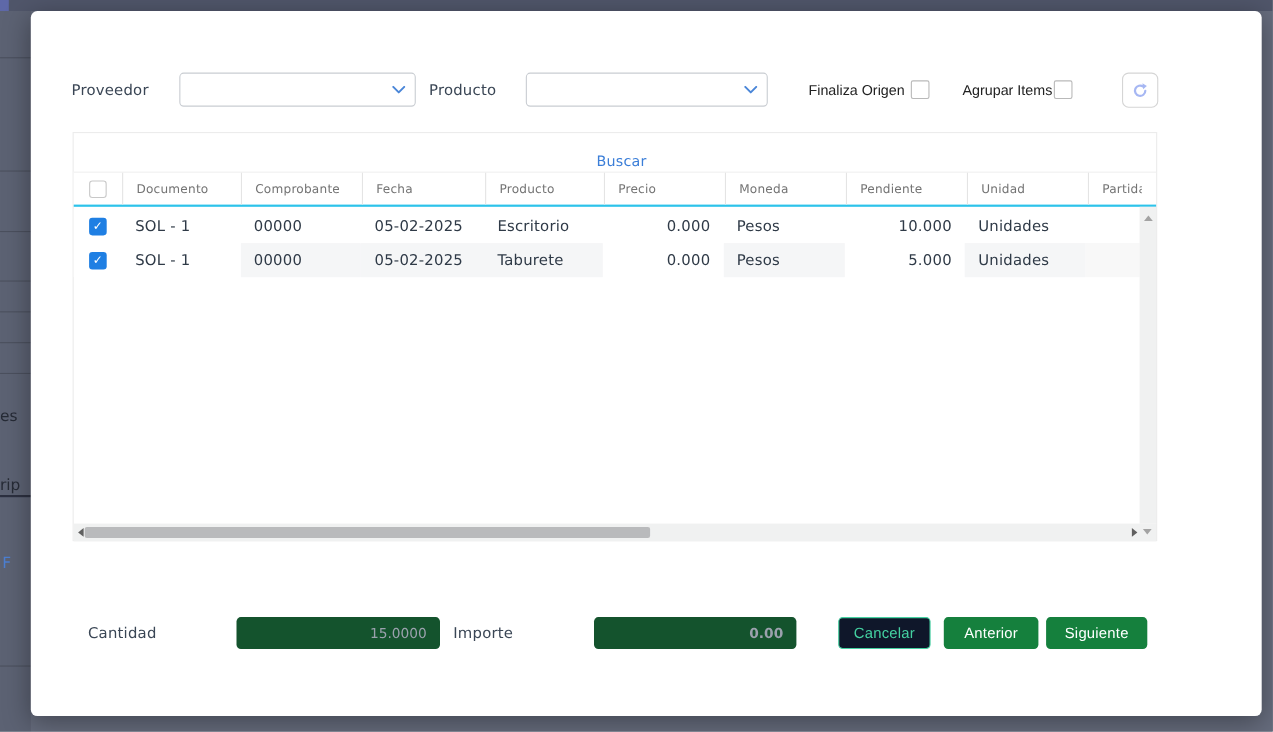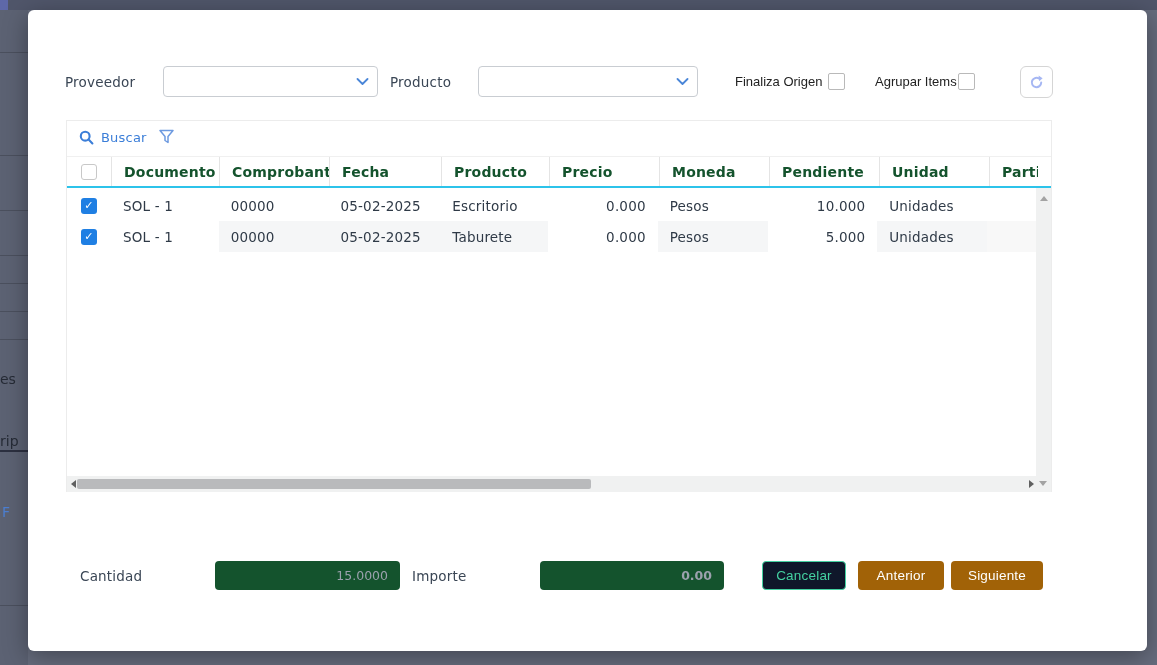--- a/index.html
+++ b/index.html
@@ -30,27 +30,27 @@
              border-radius:4px;display:flex;align-items:center;justify-content:flex-end;
              padding-right:8px;}
   .cklabel{top:56px;height:31px;display:flex;align-items:center;
            font-family:"Liberation Sans",sans-serif;font-size:13px;color:#222;}
   .ckbox{top:63px;width:17px;height:17px;background:#fff;border:1px solid #b9b9b9;border-radius:2px;}
   .refresh-btn{left:992px;top:56px;width:33px;height:32px;border:1px solid #d5d5d5;
                border-radius:6px;background:#fff;display:flex;align-items:center;justify-content:center;cursor:pointer;}
 
   
   .grid{left:38px;top:110px;width:986px;height:372px;border:1px solid #ececec;background:#fff;}
-  .gtoolbar{left:0;top:0;width:984px;height:32px;display:flex;align-items:center;padding-left:12px;gap:7px;}
+  .gtoolbar{left:0;top:0;width:984px;height:32px;display:flex;align-items:center;padding-left:12px;gap:19px;flex-direction:column;}
   .buscar-label{color:#3b7ed8;font-size:13px;letter-spacing:.2px;}
   .ghead{left:0;top:35px;width:984px;height:32px;display:flex;
          border-top:1px solid #f0f0f0;border-bottom:2px solid #2cc3ea;background:#fff;}
   .hcell{height:100%;display:flex;align-items:center;padding-left:12px;
-         font-size:14px;color:#14532d;letter-spacing:.2px;border-left:1px solid #e4e4e4;
-         overflow:hidden;white-space:nowrap;font-weight:bold;}
+         font-size:11px;color:#737373;letter-spacing:.2px;border-left:1px solid #e4e4e4;
+         overflow:hidden;white-space:nowrap;}
   .hcell.first{border-left:none;justify-content:center;padding-left:0;}
   .hcheck{width:16px;height:16px;border:1px solid #c8c8c8;border-radius:3px;background:#fff;}
   .grow{left:0;width:969px;height:31px;display:flex;background:#fff;}
   .cell{height:100%;display:flex;align-items:center;padding-left:12px;
         font-size:13.5px;color:#2f3a47;letter-spacing:.2px;overflow:hidden;white-space:nowrap;}
   .cell.ck{justify-content:center;padding-left:0;}
   .cell.num{justify-content:flex-end;padding-right:12px;padding-left:0;}
   .cell.alt{background:#f5f6f7;}
   .cell.alt2{background:#f8f8f8;}
   .c0{width:44px;} .c1{width:108px;} .c2{width:110px;} .c3{width:112px;} .c4{width:108px;}
@@ -71,21 +71,21 @@
   
   .foot-label{top:551px;height:29px;display:flex;align-items:center;
               font-size:13.5px;color:#3a4655;letter-spacing:.2px;}
   .foot-input{top:551px;height:29px;background:#14532d;border:none;border-radius:4px;
               text-align:right;padding-right:12px;font-size:12.5px;color:#9ba1ad;
               font-family:"DejaVu Sans",sans-serif;}
   .btn{top:551px;height:29px;border-radius:4px;font-size:13.5px;letter-spacing:.2px;
        display:flex;align-items:center;justify-content:center;cursor:pointer;
        font-family:"Liberation Sans",sans-serif;}
   .btn-outline{background:#0f172a;border:1px solid #44d1a1;color:#44d1a1;}
-  .btn-solid{background:#a16207;border:none;color:#fff;}
+  .btn-solid{background:#15803d;border:none;color:#fff;}
 </style>
 </head>
 <body>
 
 <div class="stage">
 
   <div class="abs top-strip"></div>
   <div class="abs top-strip-accent"></div>
   <div class="abs sidebar-hint"></div>
   <div class="abs side-divider" style="top:52px"></div>

